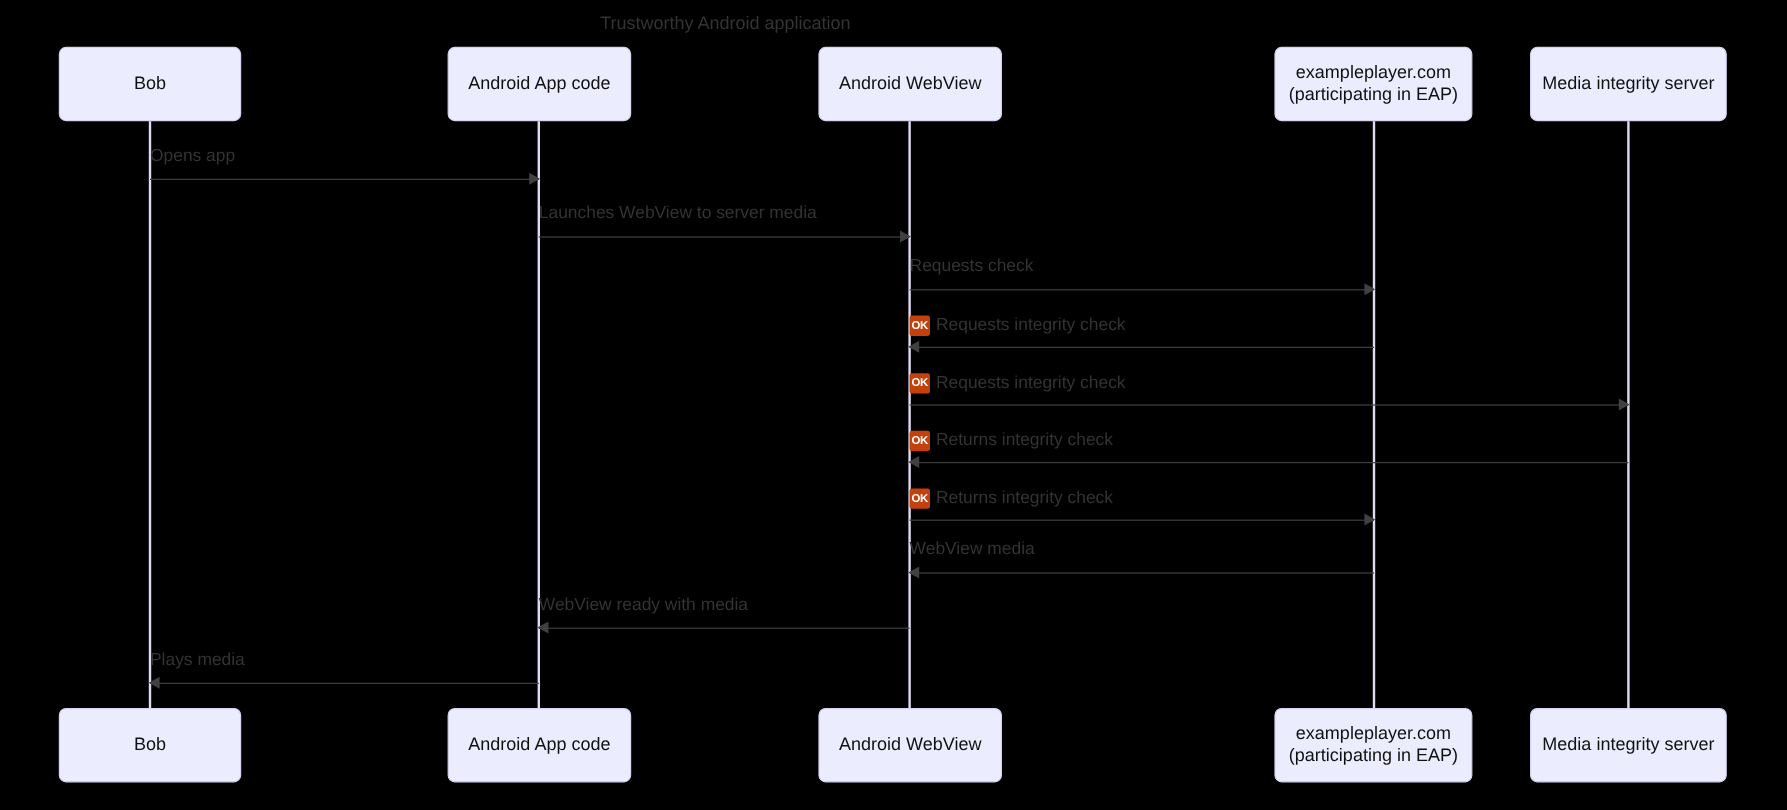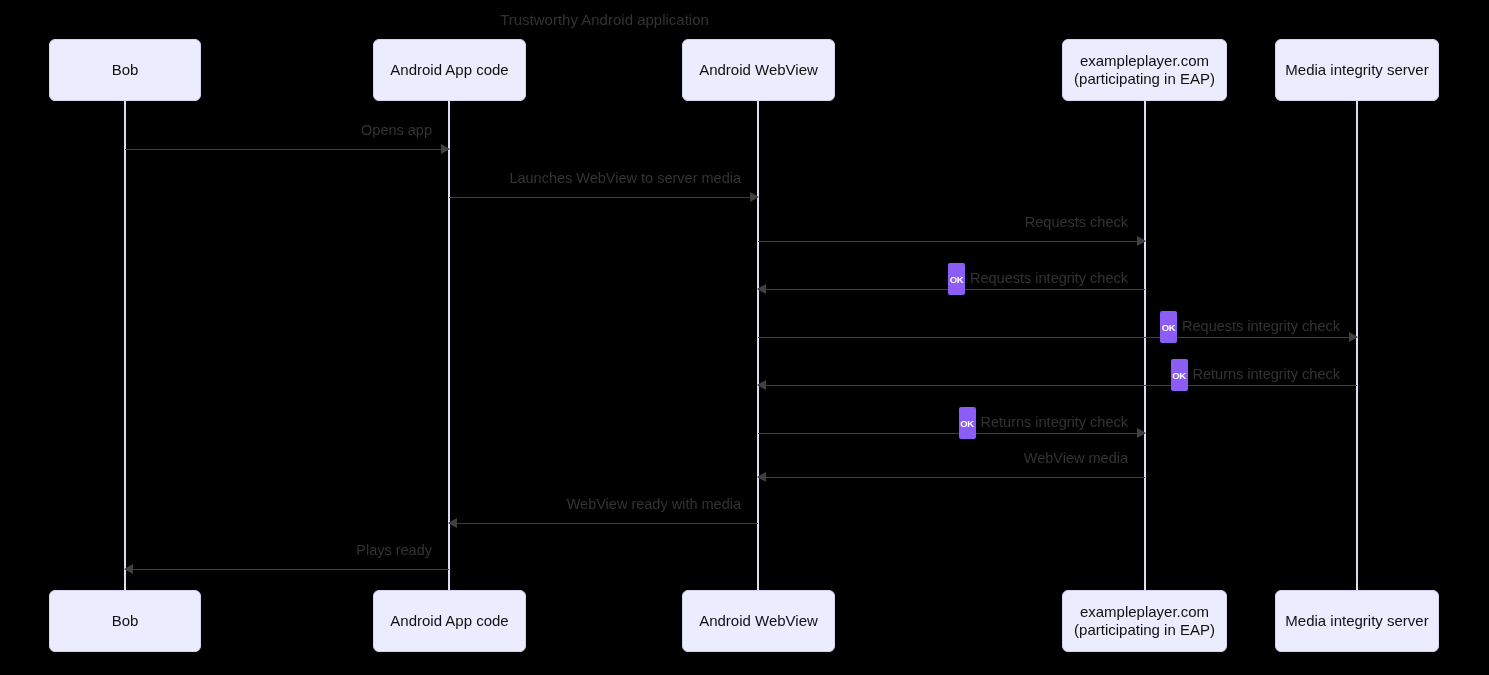--- a/index.html
+++ b/index.html
@@ -74,38 +74,38 @@
     right: -1px;
     border-left: 9px solid #404040;
   }
   .arrowhead.left {
     left: -1px;
     border-right: 9px solid #404040;
   }
   .msg-label {
     position: absolute;
     left: 0;
-    right: 17px;
+    right: 0;
     top: -27px;
     text-align: center;
     font-size: 14.5px;
     color: #333333;
     white-space: nowrap;
     display: flex;
     align-items: center;
-    justify-content: flex-end;
+    justify-content: flex-start;
     gap: 5px;
   }
   .ok-badge {
     display: inline-flex;
     align-items: center;
     justify-content: center;
     width: 17px;
-    height: 32px;
-    background: #8b5cf6;
+    height: 17px;
+    background: #c2410c;
     border-radius: 2px;
     color: #ffffff;
     font-size: 9.5px;
     font-weight: bold;
     letter-spacing: -0.3px;
     font-family: "Liberation Sans", sans-serif;
     flex: 0 0 auto;
     position: relative;
     top: 1px;
   }
@@ -187,21 +187,21 @@
         <div class="msg-line"></div>
         <div class="arrowhead left"></div>
         <div class="msg-label">
           <span>WebView ready with media</span>
         </div>
       </div>
       <div class="msg" style="left: 125px; width: 324px; top: 569px;">
         <div class="msg-line"></div>
         <div class="arrowhead left"></div>
         <div class="msg-label">
-          <span>Plays ready</span>
+          <span>Plays media</span>
         </div>
       </div>
     </div>
   <div id="actors-top">
       <div class="actor-box" style="left: 49px; width: 152px; top: 39px; height: 62px;"><span>Bob</span></div>
       <div class="actor-box" style="left: 373px; width: 153px; top: 39px; height: 62px;"><span>Android App code</span></div>
       <div class="actor-box" style="left: 682px; width: 153px; top: 39px; height: 62px;"><span>Android WebView</span></div>
       <div class="actor-box" style="left: 1062px; width: 165px; top: 39px; height: 62px;"><span>exampleplayer.com
 (participating in EAP)</span></div>
       <div class="actor-box" style="left: 1275px; width: 164px; top: 39px; height: 62px;"><span>Media integrity server</span></div>

